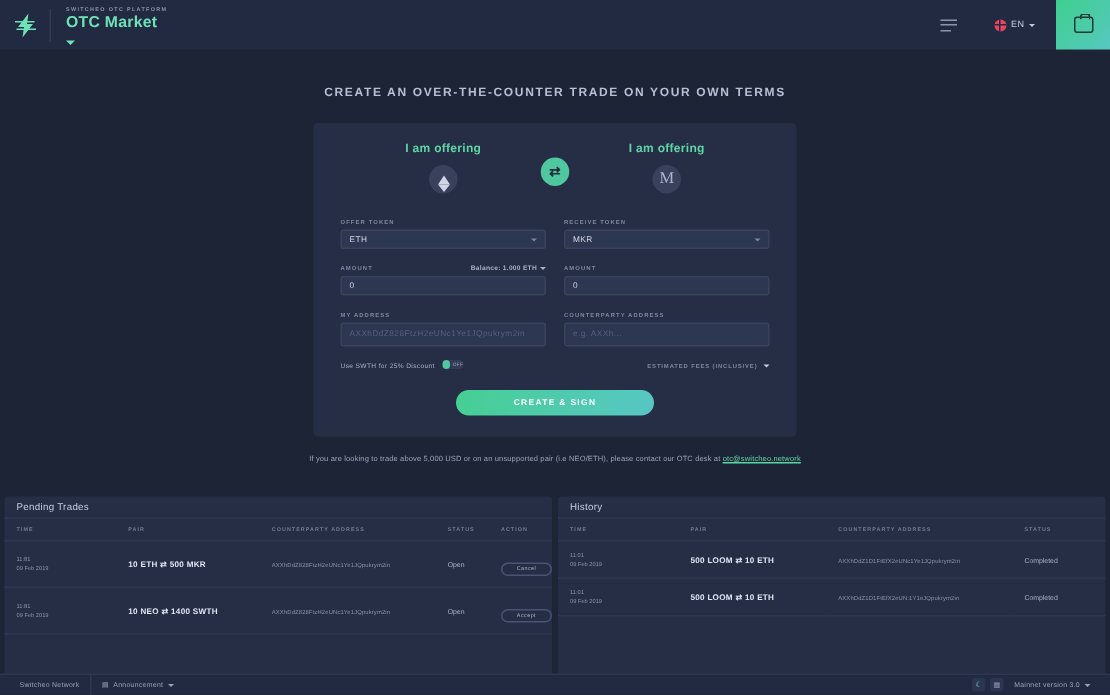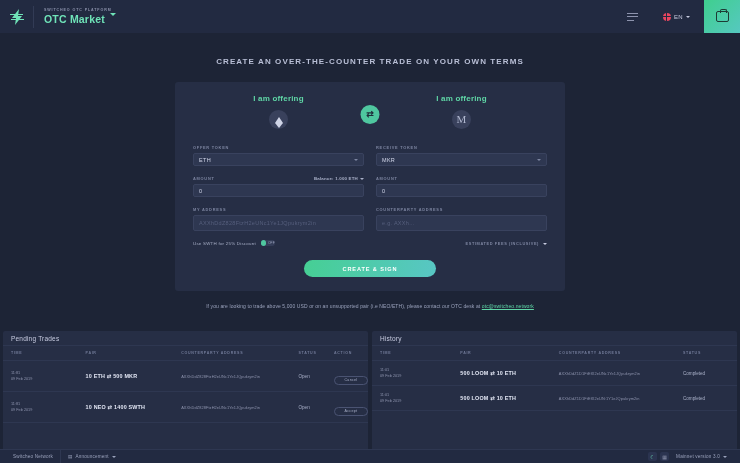--- a/index.html
+++ b/index.html
@@ -24,21 +24,21 @@
   .logo-bolt { width: 14px; height: 16px; }
   .brand-sep { width: 1px; height: 22px; background: #323b55; }
   .brand { padding-left: 10px; display: flex; flex-direction: column; justify-content: center; }
   .brand-eyebrow {
     font-size: 3.6px; letter-spacing: 0.9px; color: #8d93ad;
     text-transform: uppercase; font-weight: bold; line-height: 6px;
   }
   .brand-title {
     font-size: 10.5px; color: #6fe3b8; font-weight: bold;
     letter-spacing: 0.2px; line-height: 13px;
-    display: flex; align-items: flex-start; gap: 5px;
+    display: flex; align-items: flex-start; gap: 5px; flex-direction: column;
   }
   .caret { width: 0; height: 0; border-left: 3px solid transparent; border-right: 3px solid transparent; border-top: 3.5px solid currentColor; display:inline-block; }
   .caret-sm { border-left-width: 2px; border-right-width: 2px; border-top-width: 2.5px; }
   .topbar-right {
     margin-left: auto; display: flex; align-items: center; height: 33px;
   }
   .hamburger { width: 20px; display: flex; flex-direction: column; gap: 2.5px; cursor: pointer; margin-right: 16px; }
   .hamburger i { display: block; height: 1px; background: #8d93ad; }
   .hamburger i:nth-child(1) { width: 11px; }
   .hamburger i:nth-child(2) { width: 11px; }
@@ -61,21 +61,21 @@
     border:1.4px solid #1d3a34; border-bottom:none; border-radius:2px 2px 0 0;
   }
   
   .page-wrap { padding-top: 24px; }
   .page-title {
     text-align: center; font-size: 8px; letter-spacing: 1.1px;
     color: #b9bfd6; font-weight: bold; text-transform: uppercase;
   }
   
   .card {
-    width: 390px; margin: 16px auto 0;
+    width: 322px; margin: 16px auto 0;
     background: #262e45; border-radius: 3px;
     padding: 12px 0 14px;
   }
   .cols { display: flex; position: relative; padding: 0 12px; }
   .col { width: 50%; padding: 0 6px; }
   .col-head { text-align: center; font-size: 8px; color: #5fd6a6; font-weight: bold; letter-spacing: .2px; }
   .token-circle {
     width: 19px; height: 19px; border-radius: 50%;
     background: #3a4károly; margin: 7px auto 0;
   }

